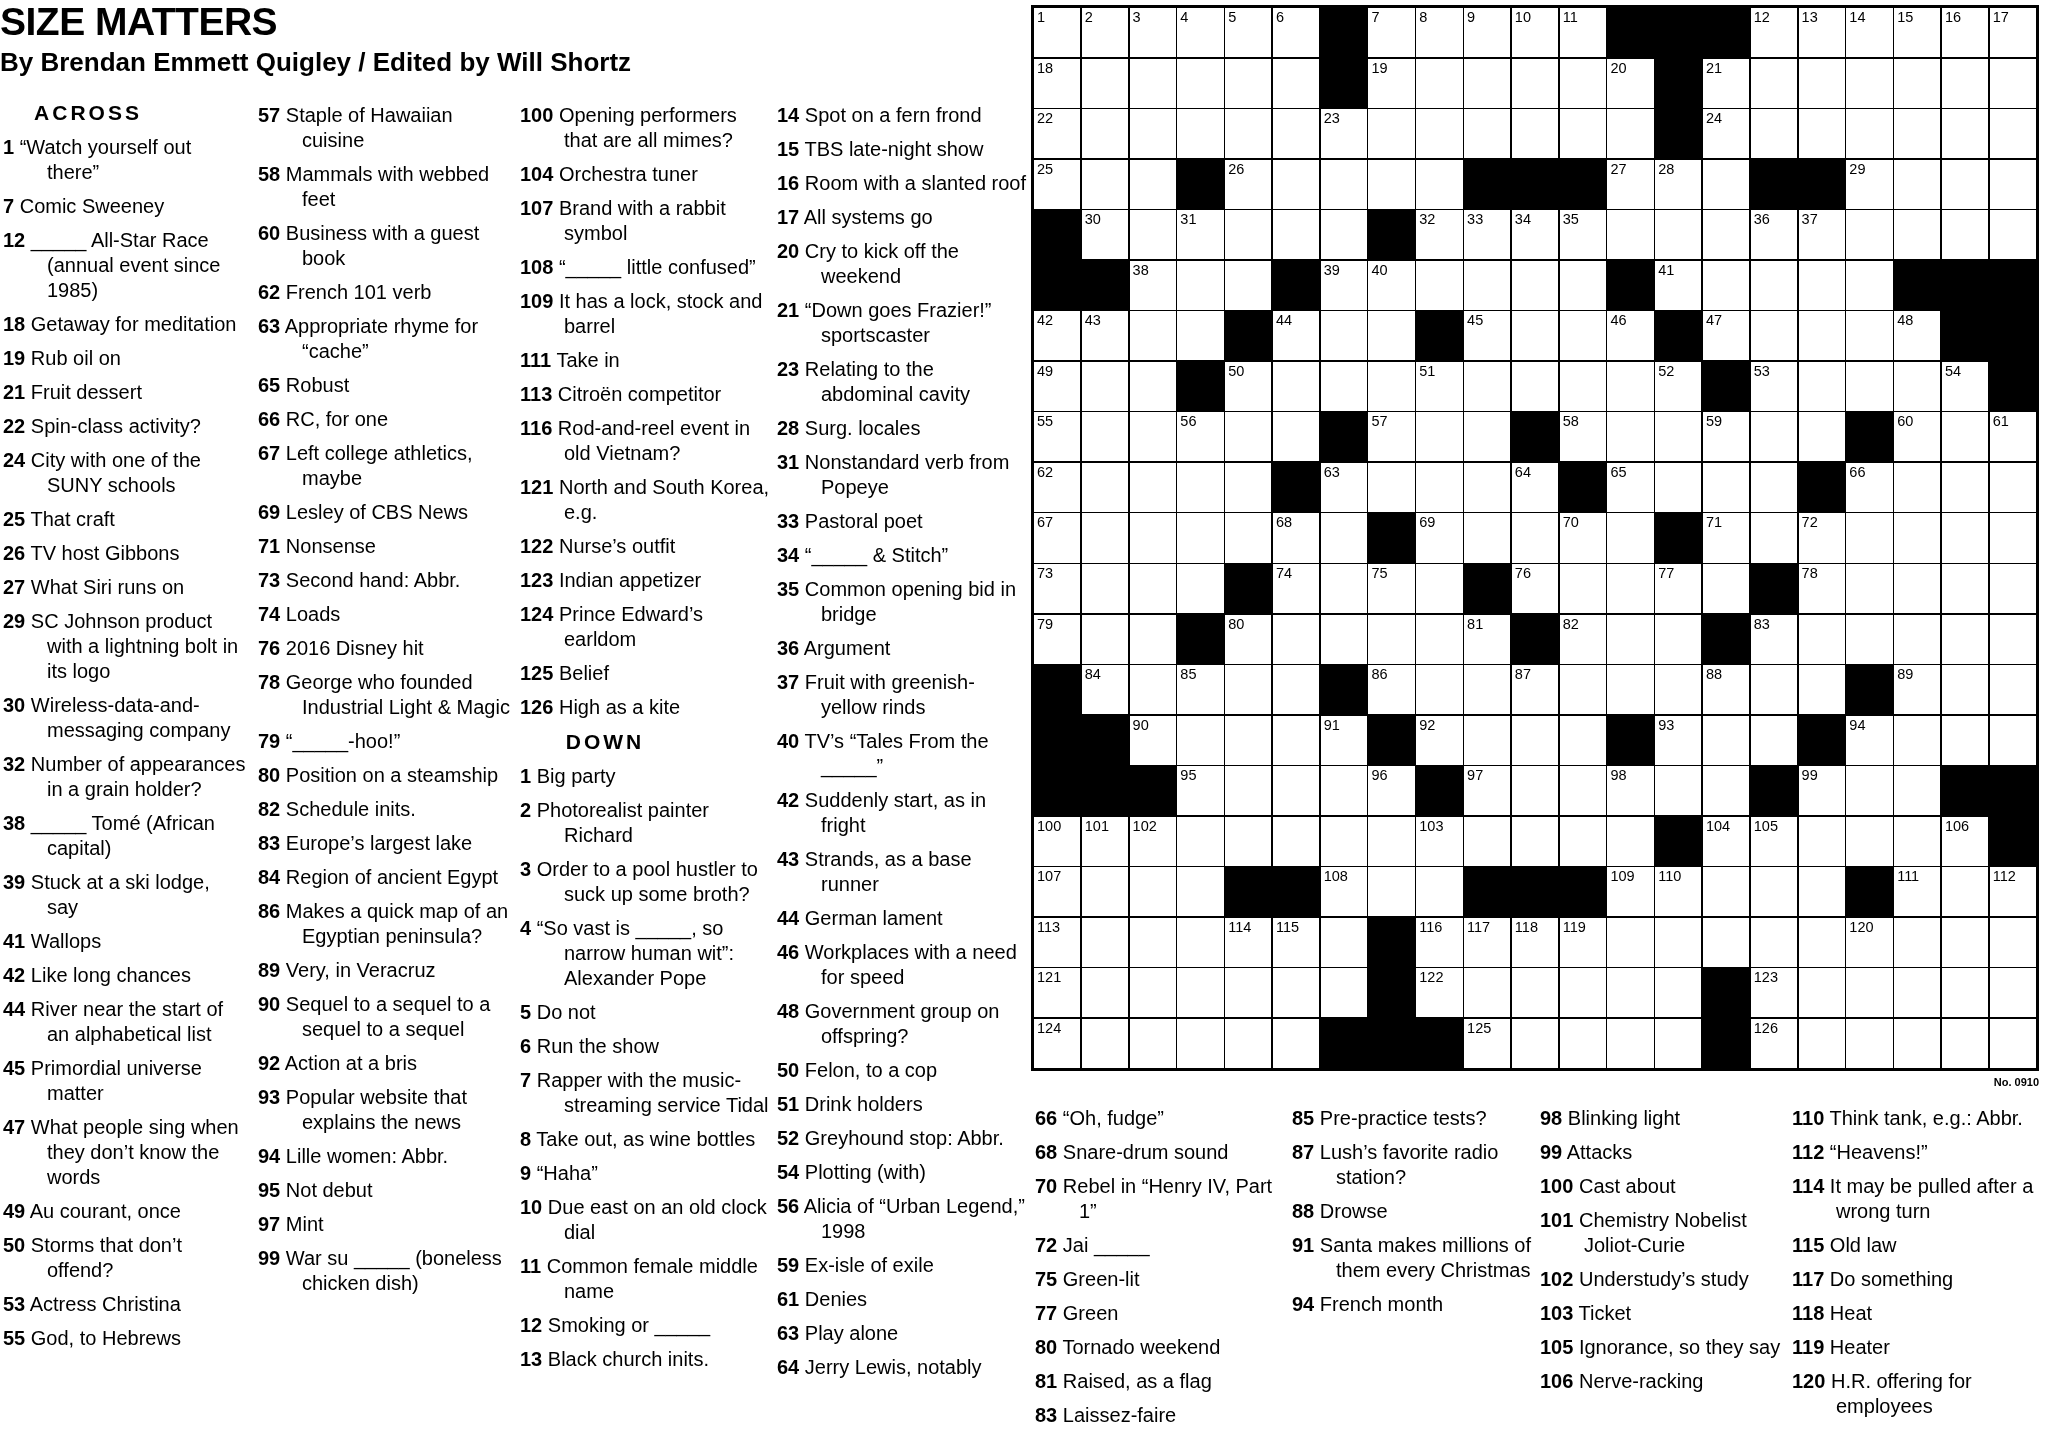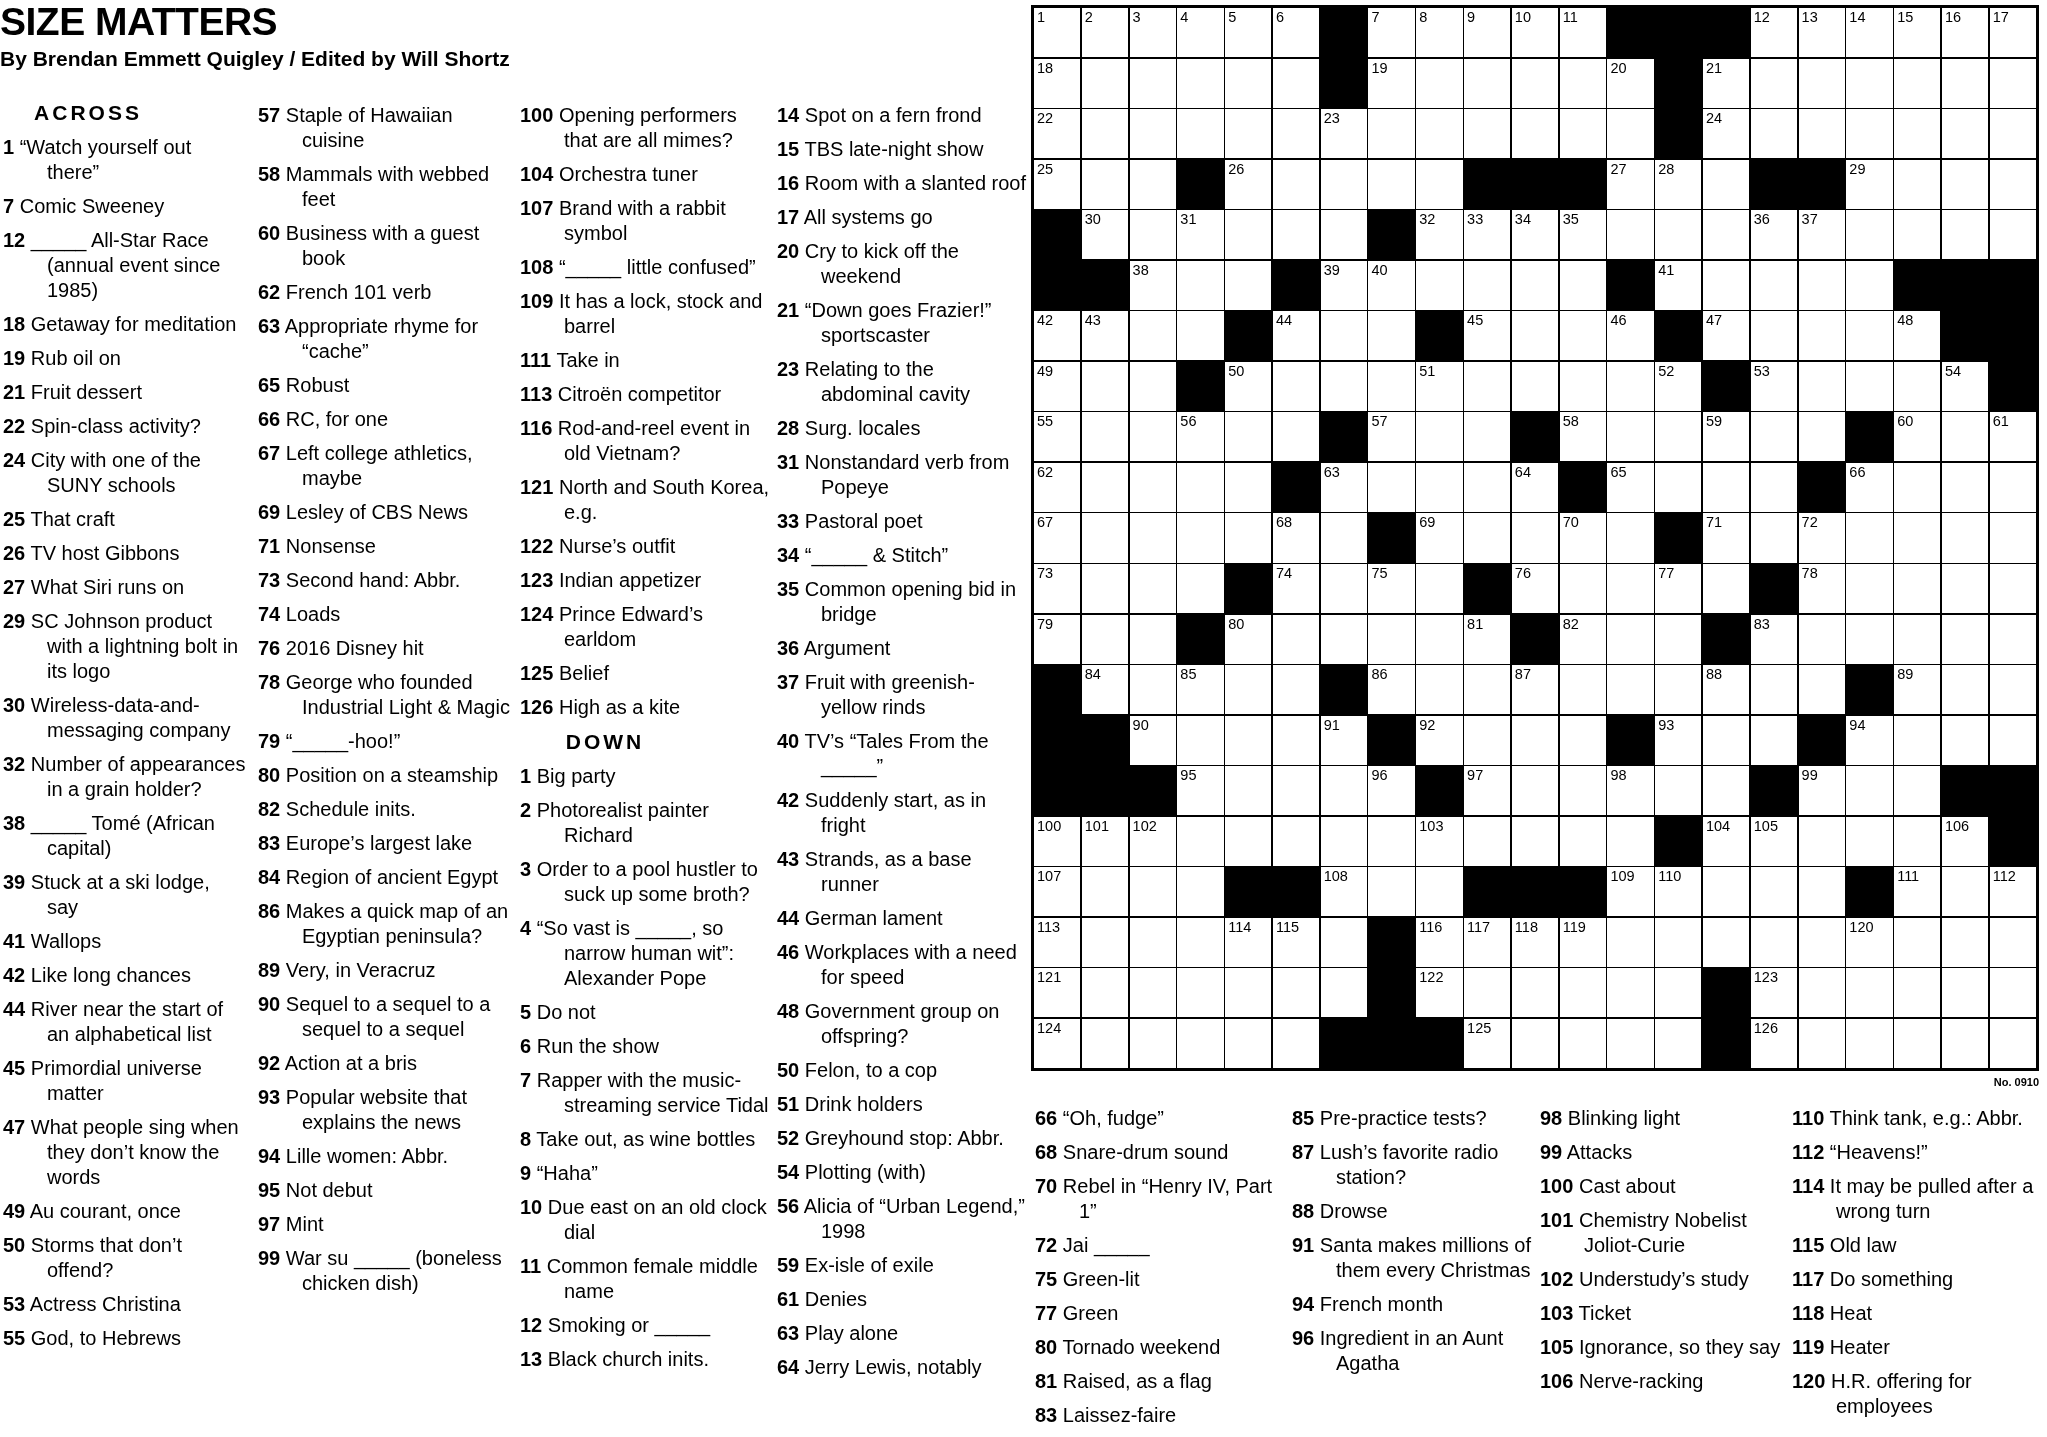--- a/index.html
+++ b/index.html
@@ -1,20 +1,20 @@
 <!DOCTYPE html>
 <html><head>
 <meta charset="utf-8">
 <style>
   html,body{margin:0;padding:0;background:#fff}
   body{width:2047px;height:1437px;position:relative;overflow:hidden;
        font-family:"Liberation Sans","DejaVu Sans",sans-serif;color:#000;}
   .header{position:absolute;left:0;top:2px;width:785px;}
   .title{font-size:39px;font-weight:bold;letter-spacing:-0.5px;line-height:1.05;}
-  .byline{font-size:21px;font-weight:bold;margin-top:4px;}
+  .byline{font-size:26px;font-weight:bold;margin-top:4px;}
   .ccol{position:absolute;font-size:20px;line-height:25px;}
   #col1{left:3px;top:100px;width:243px}
   #col2{left:258px;top:103px;width:254px}
   #col3{left:520px;top:103px;width:252px}
   #col4{left:777px;top:103px;width:252px}
   #bcol1{left:1035px;top:1106px;width:250px}
   #bcol2{left:1292px;top:1106px;width:246px}
   #bcol3{left:1540px;top:1106px;width:250px}
   #bcol4{left:1792px;top:1106px;width:248px}
   .sec-head{font-weight:bold;font-size:21px;letter-spacing:3px;margin:0 0 10px 0;width:170px;text-align:center;}
@@ -865,21 +865,20 @@
     <div class="clue"><span class="num">80</span> <span class="txt">Tornado weekend</span></div>
     <div class="clue"><span class="num">81</span> <span class="txt">Raised, as a flag</span></div>
     <div class="clue"><span class="num">83</span> <span class="txt">Laissez-faire</span></div>
   </div>
 <div class="ccol" id="bcol2">
     <div class="clue"><span class="num">85</span> <span class="txt">Pre-practice tests?</span></div>
     <div class="clue"><span class="num">87</span> <span class="txt">Lush’s favorite radio station?</span></div>
     <div class="clue"><span class="num">88</span> <span class="txt">Drowse</span></div>
     <div class="clue"><span class="num">91</span> <span class="txt">Santa makes millions of them every Christmas</span></div>
     <div class="clue"><span class="num">94</span> <span class="txt">French month</span></div>
-    <div class="clue"><span class="num">96</span> <span class="txt">Ingredient in an Aunt Agatha</span></div>
   </div>
 <div class="ccol" id="bcol3">
     <div class="clue"><span class="num">98</span> <span class="txt">Blinking light</span></div>
     <div class="clue"><span class="num">99</span> <span class="txt">Attacks</span></div>
     <div class="clue"><span class="num">100</span> <span class="txt">Cast about</span></div>
     <div class="clue"><span class="num">101</span> <span class="txt">Chemistry Nobelist Joliot-Curie</span></div>
     <div class="clue"><span class="num">102</span> <span class="txt">Understudy’s study</span></div>
     <div class="clue"><span class="num">103</span> <span class="txt">Ticket</span></div>
     <div class="clue"><span class="num">105</span> <span class="txt">Ignorance, so they say</span></div>
     <div class="clue"><span class="num">106</span> <span class="txt">Nerve-racking</span></div>

